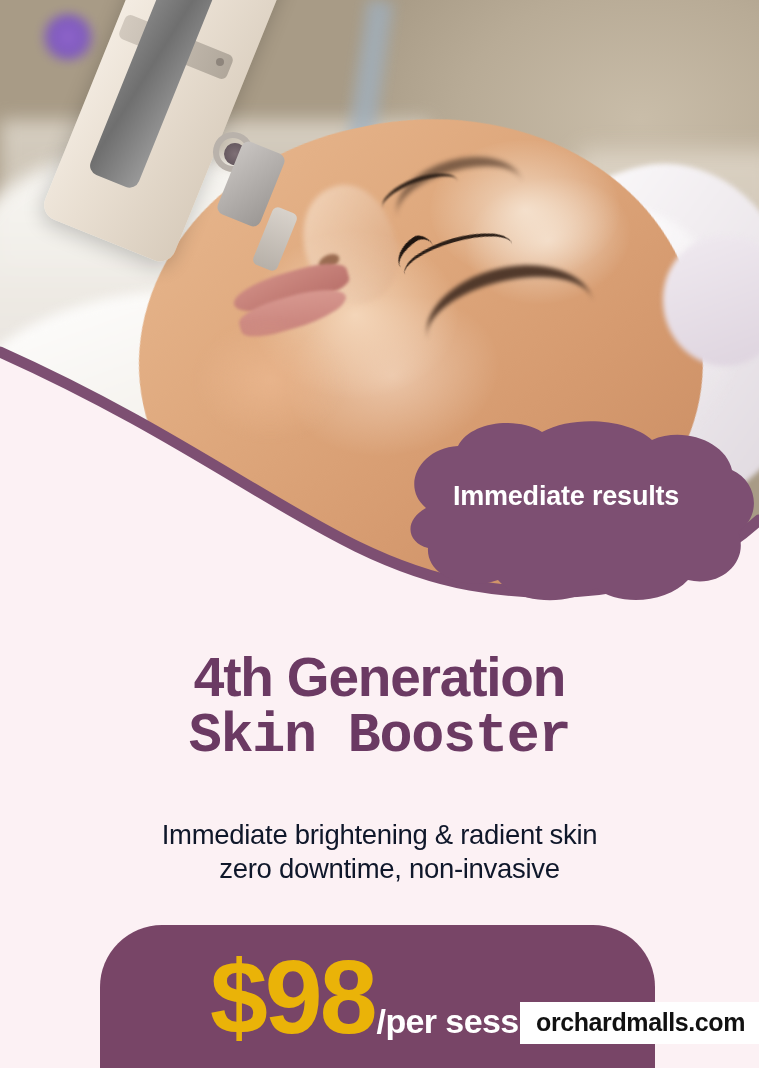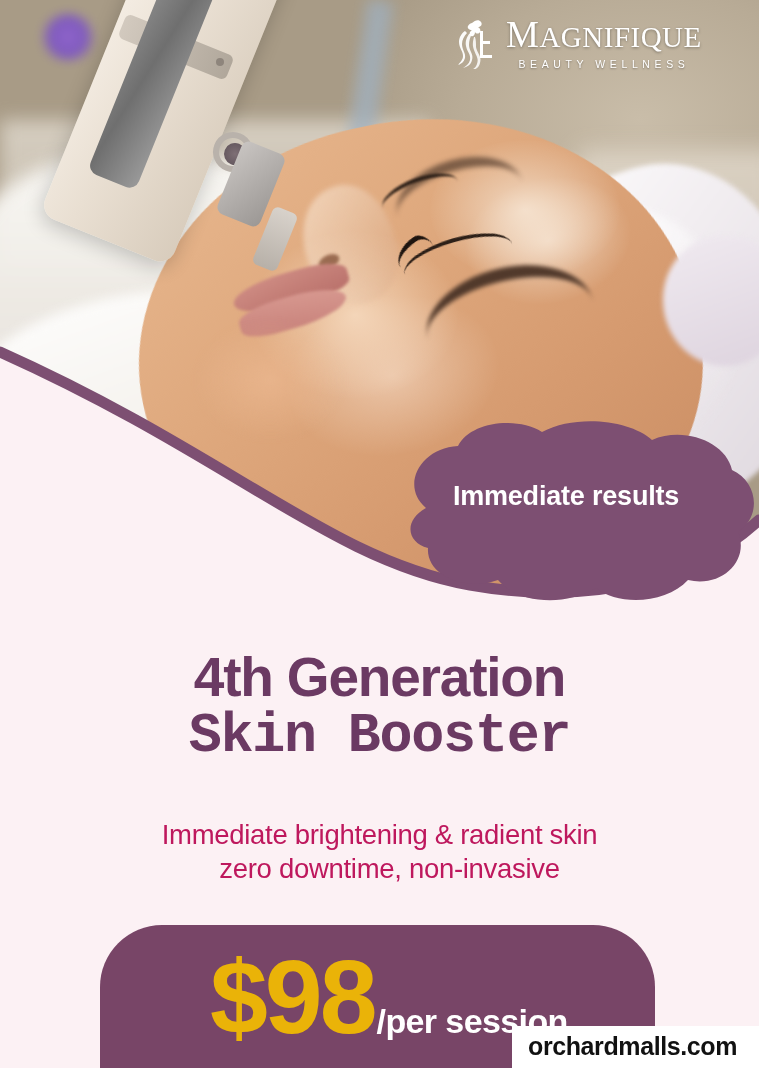--- a/index.html
+++ b/index.html
@@ -265,21 +265,21 @@
   .headline{
     position:absolute; left:0; top:648px; width:759px;
     text-align:center; color:#6b3a63;
     font-size:55px; font-weight:bold; line-height:1.08;
     letter-spacing:-1.2px;
   }
   .headline .l2{ display:block;font-family:Liberation Mono, monospace; }
 
   .subtitle{
     position:absolute; left:0; top:818px; width:759px;
-    text-align:center; color:#be185d;
+    text-align:center; color:#0f172a;
     font-size:27.5px; font-weight:500; line-height:1.24;
     letter-spacing:-.3px;
   }
   .subtitle .l2{ display:block;padding-left:20px; }
 
   
   .price-panel{
     position:absolute; left:100px; top:925px; width:555px; height:143px;
     background:#784567;
     border-radius:62px 62px 0 0;
@@ -293,22 +293,22 @@
     letter-spacing:-3px;
     margin-left:32px;
   }
   .price-unit{
     color:#fff; font-size:34px; font-weight:bold;
     letter-spacing:-.6px; margin-left:2px;
   }
 
   
   .watermark{
-    position:absolute; right:0; bottom:0;
-    background:#ffffff; padding:6px 22px 7px 16px;
+    position:absolute; right:0; bottom:24px;
+    background:#ffffff; padding:6px 14px 7px 16px;
     color:#111; font-size:25px; font-weight:bold;
     letter-spacing:-.4px;
   }
 </style>
 </head>
 <body>
 
 <div class="poster">
 
   <div class="photo-wrap">
@@ -351,36 +351,20 @@
       <div class="device-tip"></div>
       <div class="device-cable"></div>
     </div>
 
     <svg class="photo-mask" viewBox="0 0 759 640" preserveAspectRatio="none">
       <path d="M0,352 C230,455 330,560 470,585 C600,608 700,575 759,520 L759,640 L0,640 Z" fill="#fcf1f4"></path>
       <path d="M0,352 C230,455 330,560 470,585 C600,608 700,575 759,520" fill="none" stroke="#7d4f72" stroke-width="11" stroke-linecap="round"></path>
     </svg>
   </div>
 
-  <div class="logo">
-    <svg class="logo-emblem" viewBox="0 0 46 52">
-      <g fill="#ffffff">
-        <path d="M20 6c3-3 7-4 9-1 2 3-1 5-3 5 2 1 3 3 2 5-1 2-4 2-5 0 0 3-2 5-4 4-2-1-2-4 1-6-3 0-5-2-4-4 1-2 3-3 4-3z"></path>
-        <path d="M13 14c-3 2-6 6-6 11 0 6 4 9 4 14 0 4-3 6-5 9 3-1 6-3 7-7 1-5-3-8-3-14 0-4 2-8 5-11z" opacity=".95"></path>
-        <path d="M17 17c-2 3-4 7-3 12 1 6 5 8 4 14-1 4-4 6-7 8 4-1 8-3 9-8 2-6-3-9-3-15 0-4 1-8 3-11z" opacity=".9"></path>
-        <path d="M22 20c-1 4-2 8 0 13 2 6 5 8 3 14-1 3-3 5-6 6 4 0 8-2 9-7 2-7-3-10-4-16 0-4 0-7-1-10z" opacity=".85"></path>
-        <path d="M28 14h3v24h9v3H28z"></path>
-        <path d="M31 24h7v3h-7z"></path>
-      </g>
-    </svg>
-    <div class="logo-text">
-      <div class="logo-name"><span class="cap">M</span><span class="sm">AGNIFIQUE</span></div>
-      <div class="logo-tag">BEAUTY WELLNESS</div>
-    </div>
-  </div>
 
   <div class="badge">
     <svg viewBox="0 0 393 200" width="393" height="200">
       <path d="M60,96
                C34,74 54,36 92,34
                C104,10 150,4 176,20
                C210,2 264,8 286,28
                C318,14 360,30 366,58
                C392,70 396,104 372,120
                C384,148 356,176 322,168

